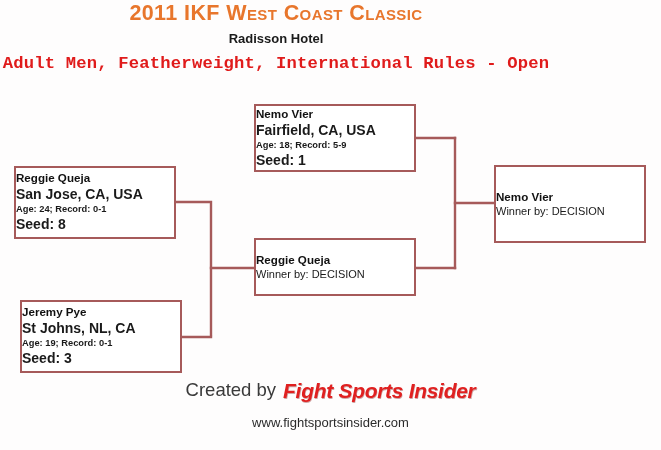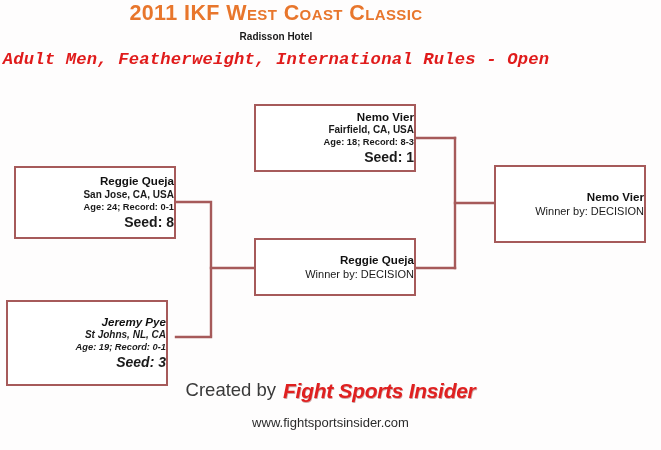--- a/index.html
+++ b/index.html
@@ -47,36 +47,35 @@
     font-weight: bold;
     color: #4da6dd;
     font-variant: small-caps;
     letter-spacing: 0.15px;
     line-height: 1;
     margin: 0;
     padding-top: 6px;
     white-space: nowrap;
   }
   .venue-line {
-    font-size: 10px;
+    font-size: 13px;
     font-weight: bold;
     color: #1a1a1a;
     line-height: 1.32;
     margin: 0;
     padding-top: 5px;
     white-space: nowrap;
   }
   .venue-line.second {
     padding-top: 0px;
   }
   .division-line {
     font-family: "Liberation Mono", "DejaVu Sans Mono", monospace;
     font-size: 17.2px;
     font-weight: bold;
-    font-style: italic;
     color: #e01b1b;
     letter-spacing: 0.2px;
     line-height: 1;
     margin: 0;
     padding-top: 8px;
     white-space: nowrap;
   }
 
   
   .connectors {
@@ -89,34 +88,34 @@
   }
 
   
   .bracket-box {
     position: absolute;
     box-sizing: border-box;
     border: 2px solid #a65a5a;
     background: #ffffff;
     display: flex;
     flex-direction: column;
-    align-items: flex-end;
+    align-items: flex-start;
     justify-content: center;
     text-align: center;
     z-index: 5;
   }
   .bx-name {
     font-size: 11.6px;
     font-weight: bold;
     color: #111;
     line-height: 1.18;
     white-space: nowrap;
   }
   .bx-loc {
-    font-size: 10px;
+    font-size: 14px;
     font-weight: bold;
     color: #1a1a1a;
     line-height: 1.3;
     white-space: nowrap;
   }
   .bx-stats {
     font-size: 9.3px;
     font-weight: bold;
     color: #1a1a1a;
     line-height: 1.3;
@@ -206,32 +205,32 @@
 
       <path d="M 455 138 L 455 268"></path>
 
       <path d="M 455 203 L 494 203"></path>
     </g>
   </svg>
 
   <div class="bracket-box competitor-box" style="left:254px; top:104px; width:162px; height:68px;">
     <div class="bx-name">Nemo  Vier</div>
     <div class="bx-loc">Fairfield, CA, USA</div>
-    <div class="bx-stats">Age: 18; Record: 8-3</div>
+    <div class="bx-stats">Age: 18; Record: 5-9</div>
     <div class="bx-seed">Seed: 1</div>
   </div>
 
   <div class="bracket-box competitor-box" style="left:14px; top:166px; width:162px; height:73px;">
     <div class="bx-name">Reggie  Queja</div>
     <div class="bx-loc">San Jose, CA, USA</div>
     <div class="bx-stats">Age: 24; Record: 0-1</div>
     <div class="bx-seed">Seed: 8</div>
   </div>
 
-  <div class="bracket-box competitor-box" style="left:6px; top:300px; width:162px; height:86px;font-style:italic;">
+  <div class="bracket-box competitor-box" style="left:20px; top:300px; width:162px; height:73px;">
     <div class="bx-name">Jeremy  Pye</div>
     <div class="bx-loc">St Johns, NL, CA</div>
     <div class="bx-stats">Age: 19; Record: 0-1</div>
     <div class="bx-seed">Seed: 3</div>
   </div>
 
   <div class="bracket-box result-box" style="left:254px; top:238px; width:162px; height:58px;">
     <div class="bx-name">Reggie  Queja</div>
     <div class="bx-winner">Winner by: DECISION</div>
   </div>

